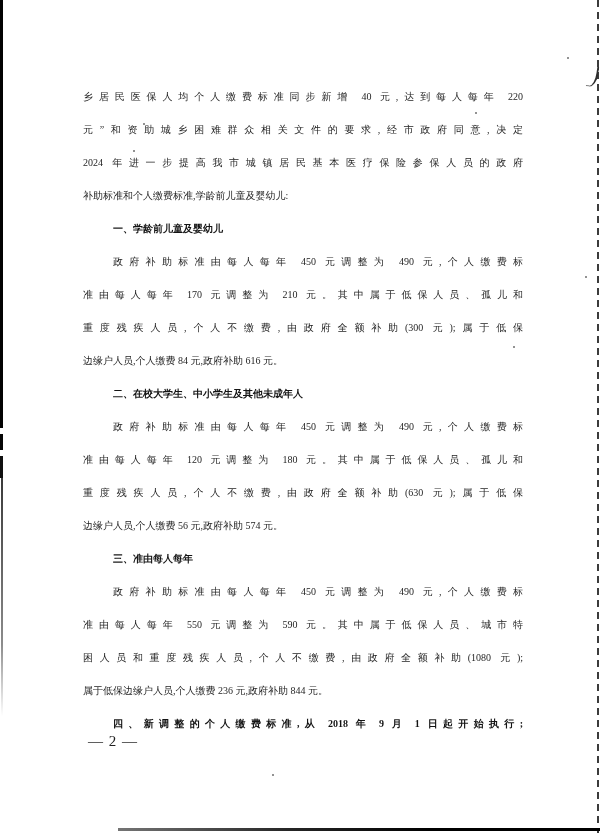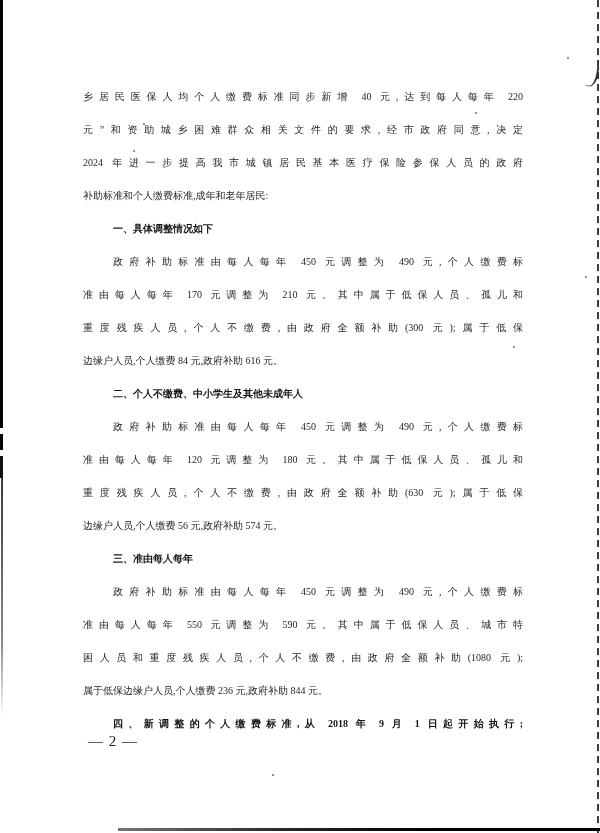--- a/index.html
+++ b/index.html
@@ -74,33 +74,33 @@
 </head>
 <body>
 
 <div class="page">
 
   <div class="content">
       <div class="block body">
         <div class="line just">乡居民医保人均个人缴费标准同步新增 40 元,达到每人每年 220</div>
         <div class="line just">元”和资助城乡困难群众相关文件的要求,经市政府同意,决定</div>
         <div class="line just">2024 年进一步提高我市城镇居民基本医疗保险参保人员的政府</div>
-        <div class="line">补助标准和个人缴费标准,成年和老年居民:</div>
+        <div class="line">补助标准和个人缴费标准,学龄前儿童及婴幼儿:</div>
       </div>
       <div class="block heading">
-        <div class="line ind">一、具体调整情况如下</div>
+        <div class="line ind">一、学龄前儿童及婴幼儿</div>
       </div>
       <div class="block body">
         <div class="line just ind">政府补助标准由每人每年 450 元调整为 490 元,个人缴费标</div>
         <div class="line just">准由每人每年 170 元调整为 210 元。其中属于低保人员、孤儿和</div>
         <div class="line just">重度残疾人员,个人不缴费,由政府全额补助(300 元);属于低保</div>
         <div class="line">边缘户人员,个人缴费 84 元,政府补助 616 元。</div>
       </div>
       <div class="block heading">
-        <div class="line ind">二、个人不缴费、中小学生及其他未成年人</div>
+        <div class="line ind">二、在校大学生、中小学生及其他未成年人</div>
       </div>
       <div class="block body">
         <div class="line just ind">政府补助标准由每人每年 450 元调整为 490 元,个人缴费标</div>
         <div class="line just">准由每人每年 120 元调整为 180 元。其中属于低保人员、孤儿和</div>
         <div class="line just">重度残疾人员,个人不缴费,由政府全额补助(630 元);属于低保</div>
         <div class="line">边缘户人员,个人缴费 56 元,政府补助 574 元。</div>
       </div>
       <div class="block heading">
         <div class="line ind">三、准由每人每年</div>
       </div>

